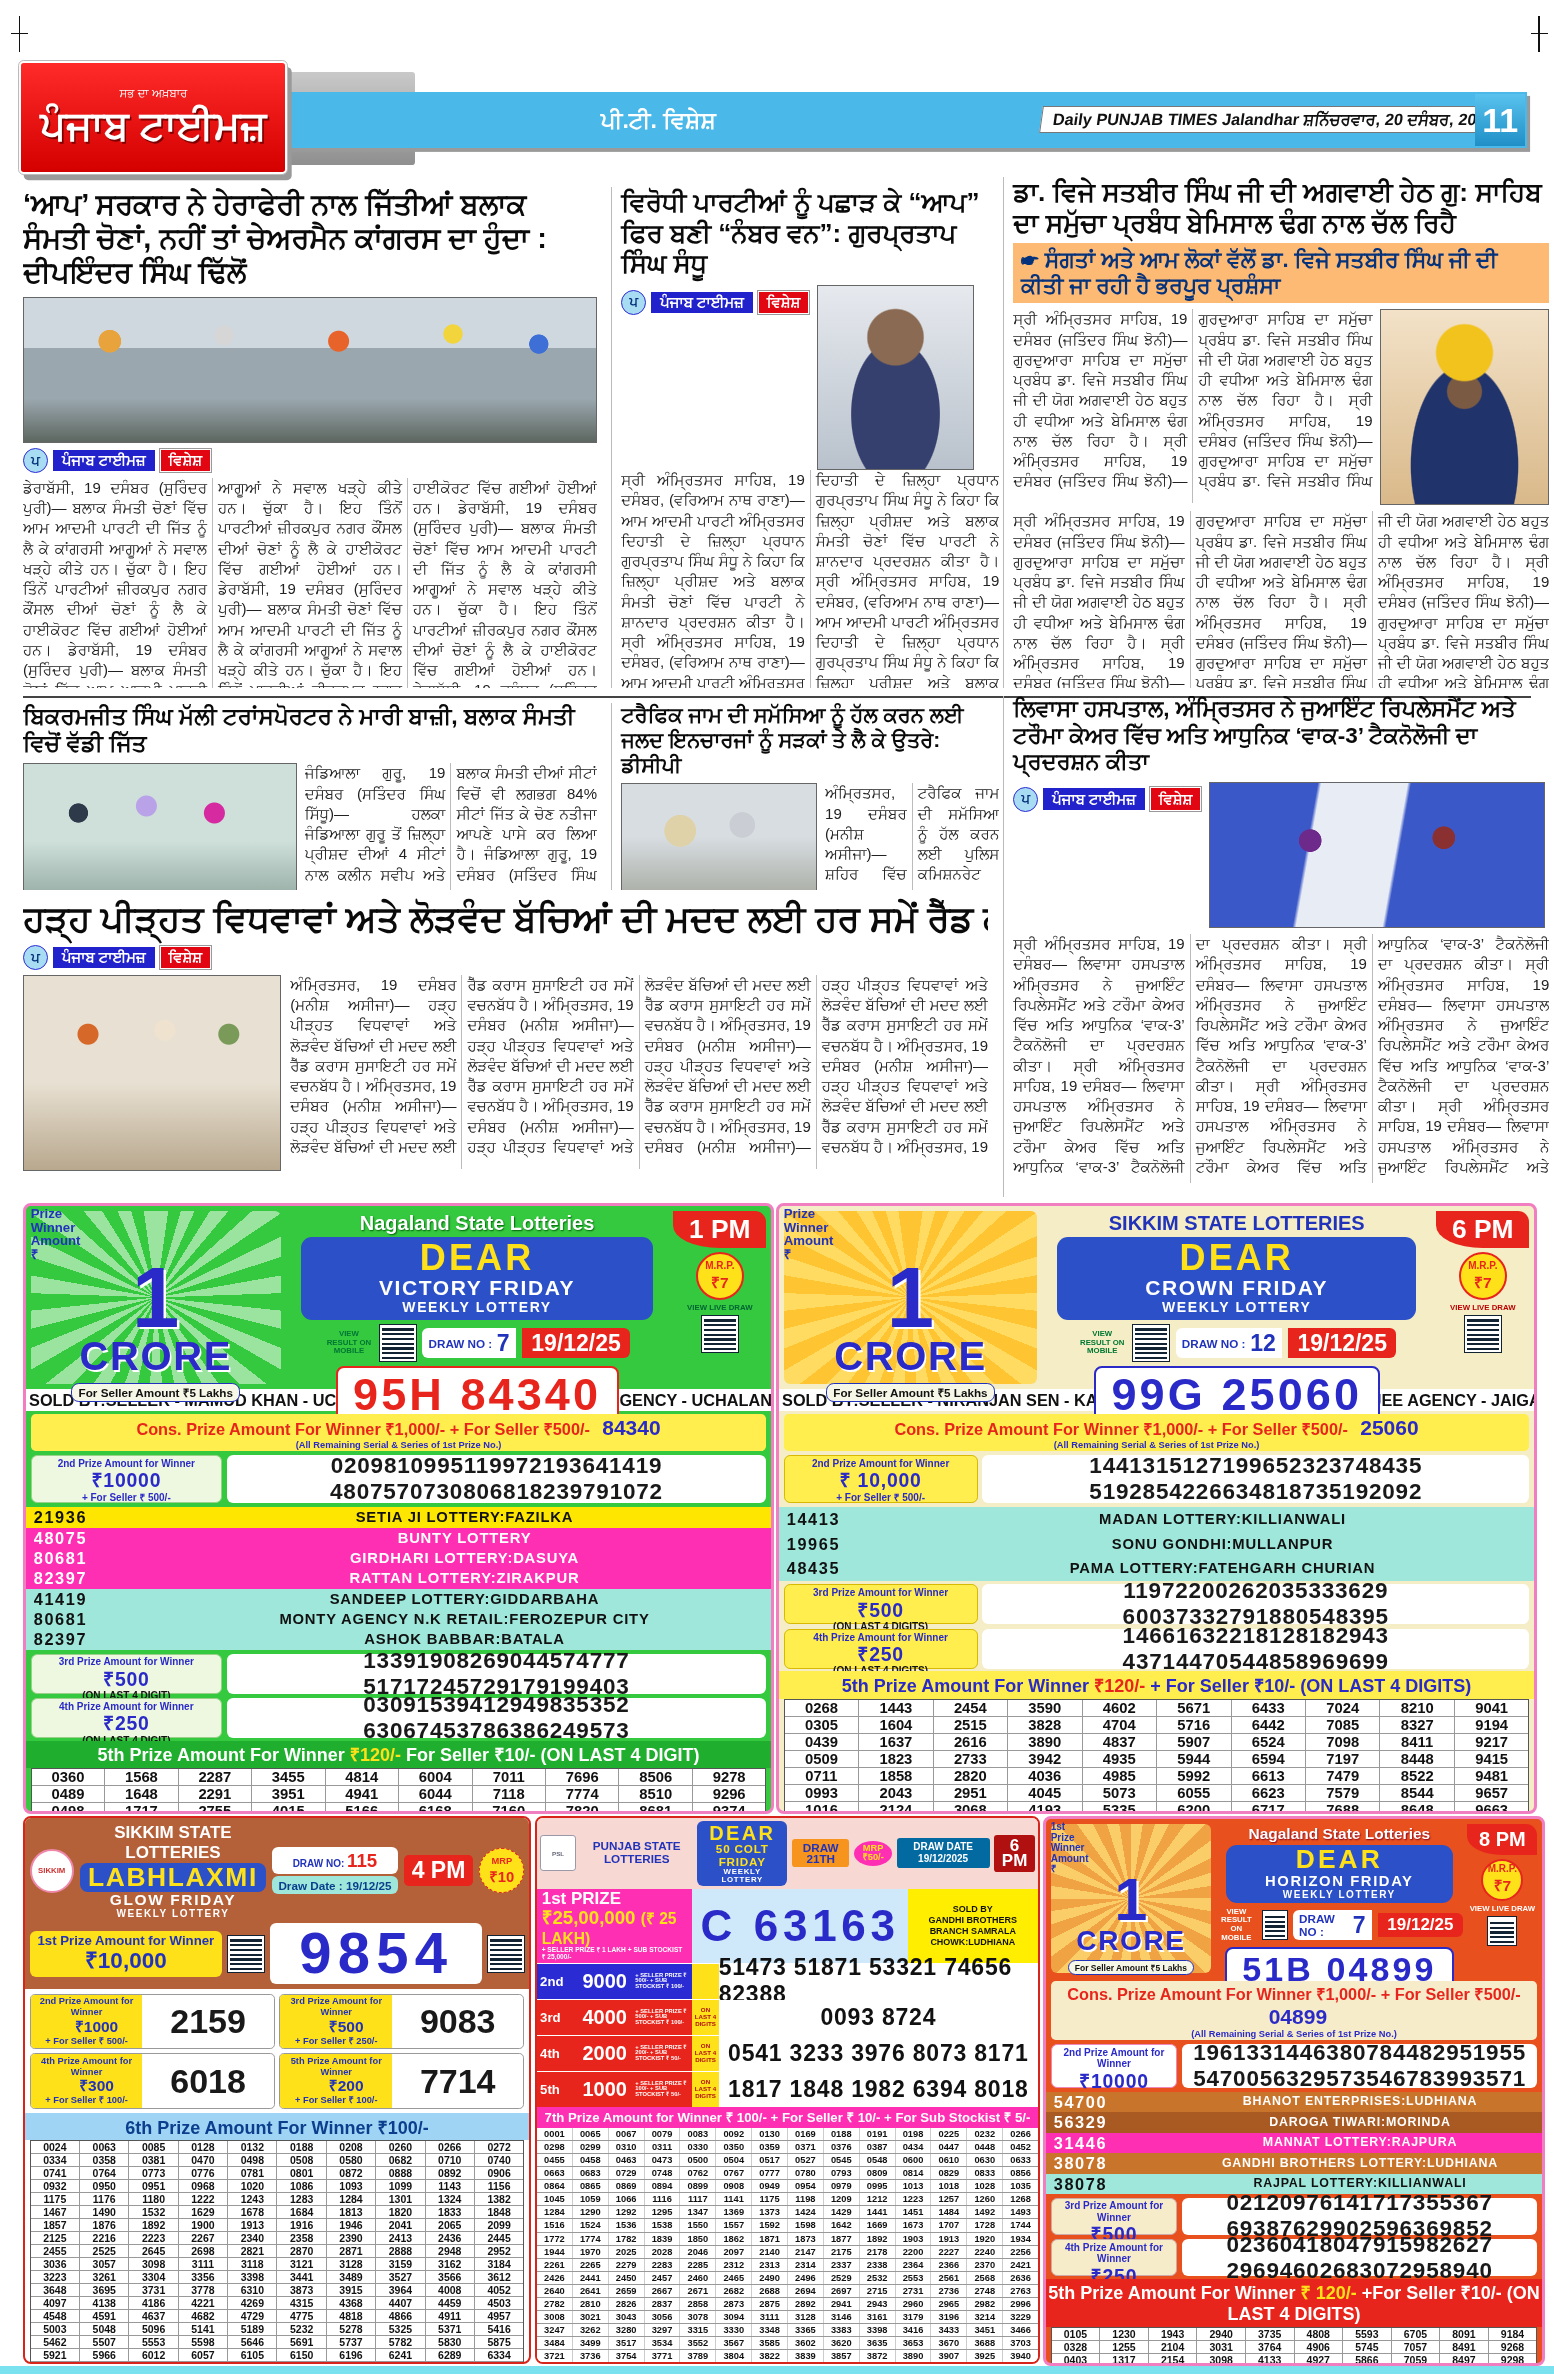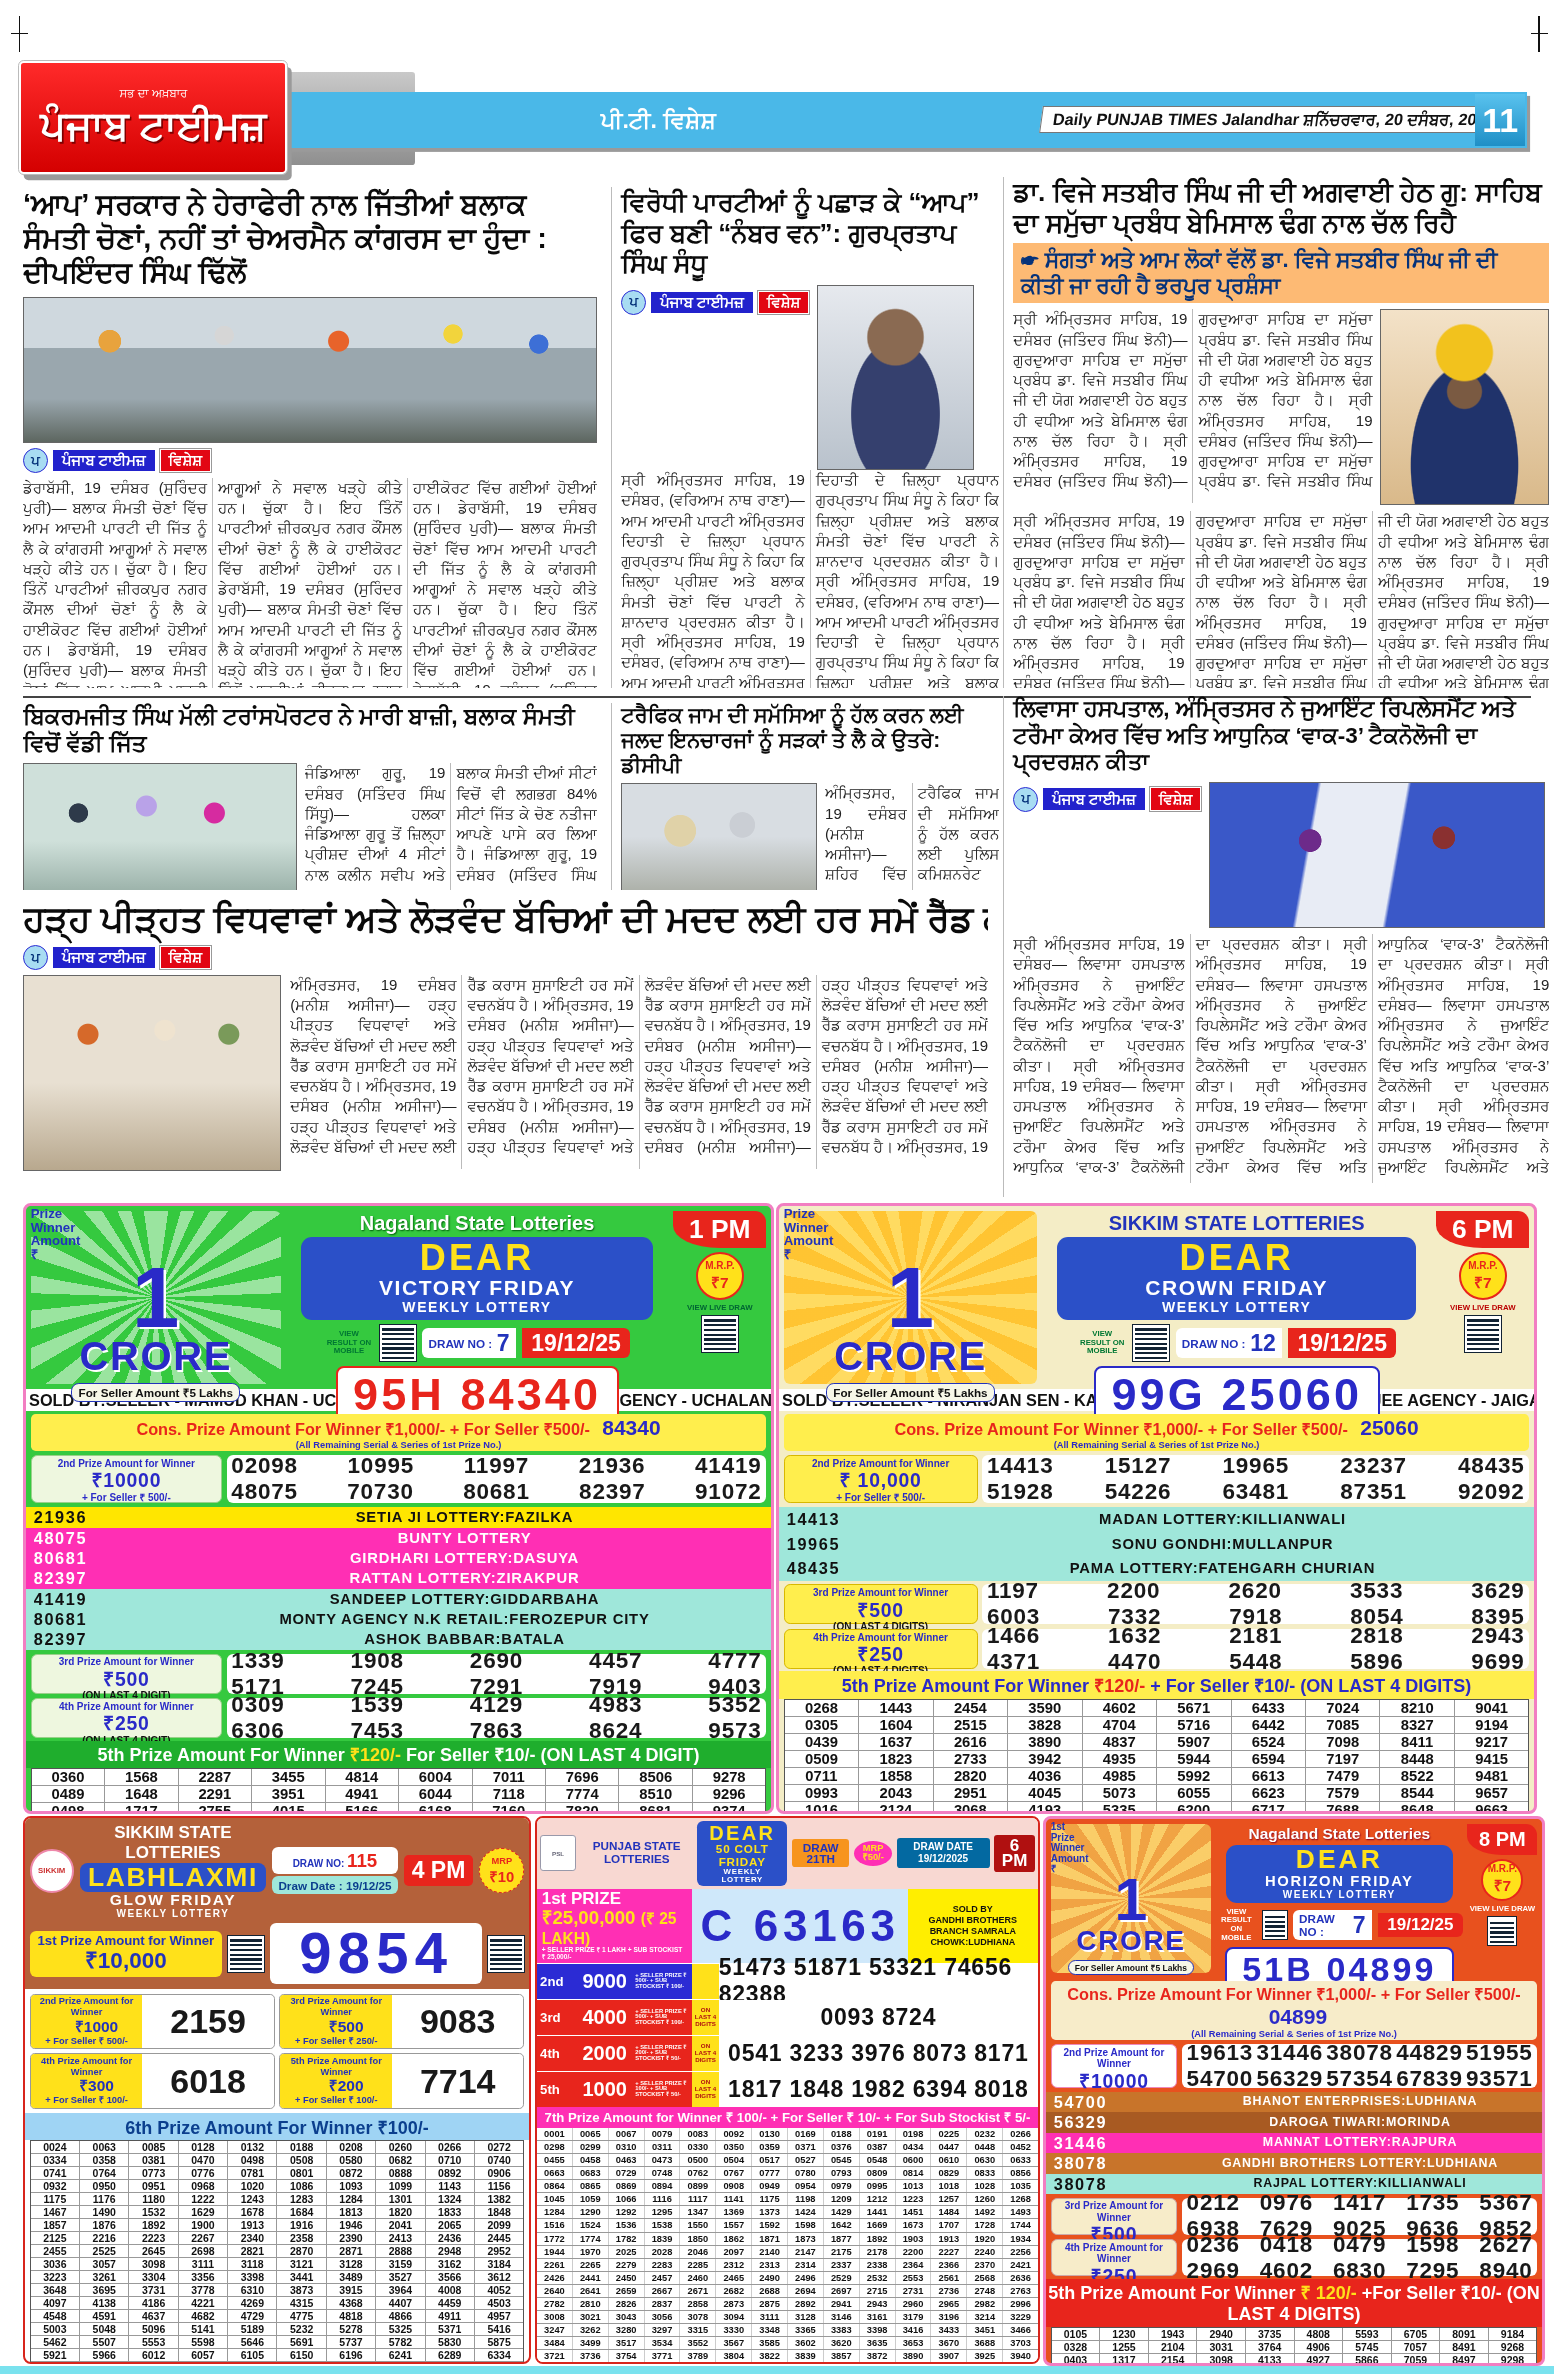--- a/index.html
+++ b/index.html
@@ -80,21 +80,21 @@
   .vlive.lt{color:#fff;}
   .sold{background:#fff;color:#111;font-weight:900;text-align:center;font-size:16.3px;padding:1.6px 3.1px;white-space:nowrap;overflow:hidden;flex:0 0 auto;}
   .cons{background:#ffee4d;margin:3.1px 4.7px 1.6px;border-radius:4.7px;text-align:center;font-weight:900;color:#e8251c;font-size:16.3px;padding:1.6px;flex:0 0 auto;position:relative;}
   .cons .consnum{color:#2a2ac8;font-size:21px;margin-left:7.8px;}
   .consnote{font-size:9.3px;color:#2a2ac8;font-weight:bold;}
   .prow{display:flex;margin:2.3px 4.7px;gap:4.7px;flex:0 0 auto;align-items:stretch;}
   .plbl{width:26%;background:#eef7df;border:1.6px solid #9ad08a;border-radius:6.2px;text-align:center;font-weight:900;color:#2a2ac8;font-size:10px;padding:1.6px;line-height:1.15;}
   .plbl .amt{font-size:19.4px;letter-spacing:0.8px;}
   .plbl .on4{color:#111;font-size:10px;}
   .pnums{flex:1;background:#fff;border-radius:6.2px;display:flex;flex-direction:column;justify-content:center;padding:0.8px 4.7px;}
-  .pnums .grow{display:flex;justify-content:space-between;}
+  .pnums .grow{display:flex;justify-content:center;}
   .pnums .gcell{font-weight:900;font-size:22.5px;color:#191919;letter-spacing:0.8px;}
   .agwrap{flex:0 0 auto;margin:1.6px 0;}
   .ag{display:flex;align-items:center;font-weight:900;padding:0 7.8px;line-height:1.25;}
   .ag .agnum{width:132px;font-size:16.3px;letter-spacing:1.6px;}
   .ag .agname{flex:1;text-align:center;font-size:14.8px;letter-spacing:0.8px;white-space:nowrap;overflow:hidden;}
   .p5head{flex:0 0 auto;text-align:center;font-weight:900;font-size:18px;padding:1.6px;color:#fff;}
   .p5head .amt{color:#ffe11a;}
   .p5h-green{background:#1fae2d;} .p5h-yellow{background:#ffee4d;color:#2a2ac8;} .p5h-yellow .amt{color:#e8251c;}
   .p5h-red{background:#e8251c;} .p5h-blue{background:#9fd4f4;color:#0b3f8e;} .p5h-blue .amt{color:#0b3f8e;}
   .pgrid{flex:1;background:#fff;margin:0 4.7px;border:1.6px solid #555;display:flex;flex-direction:column;}

